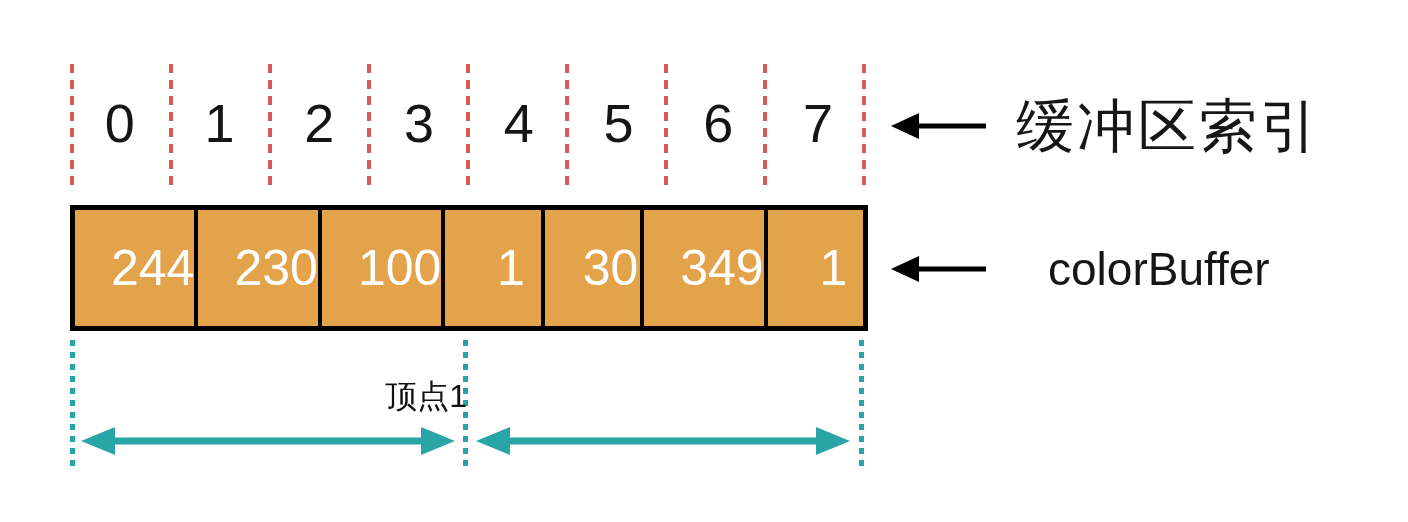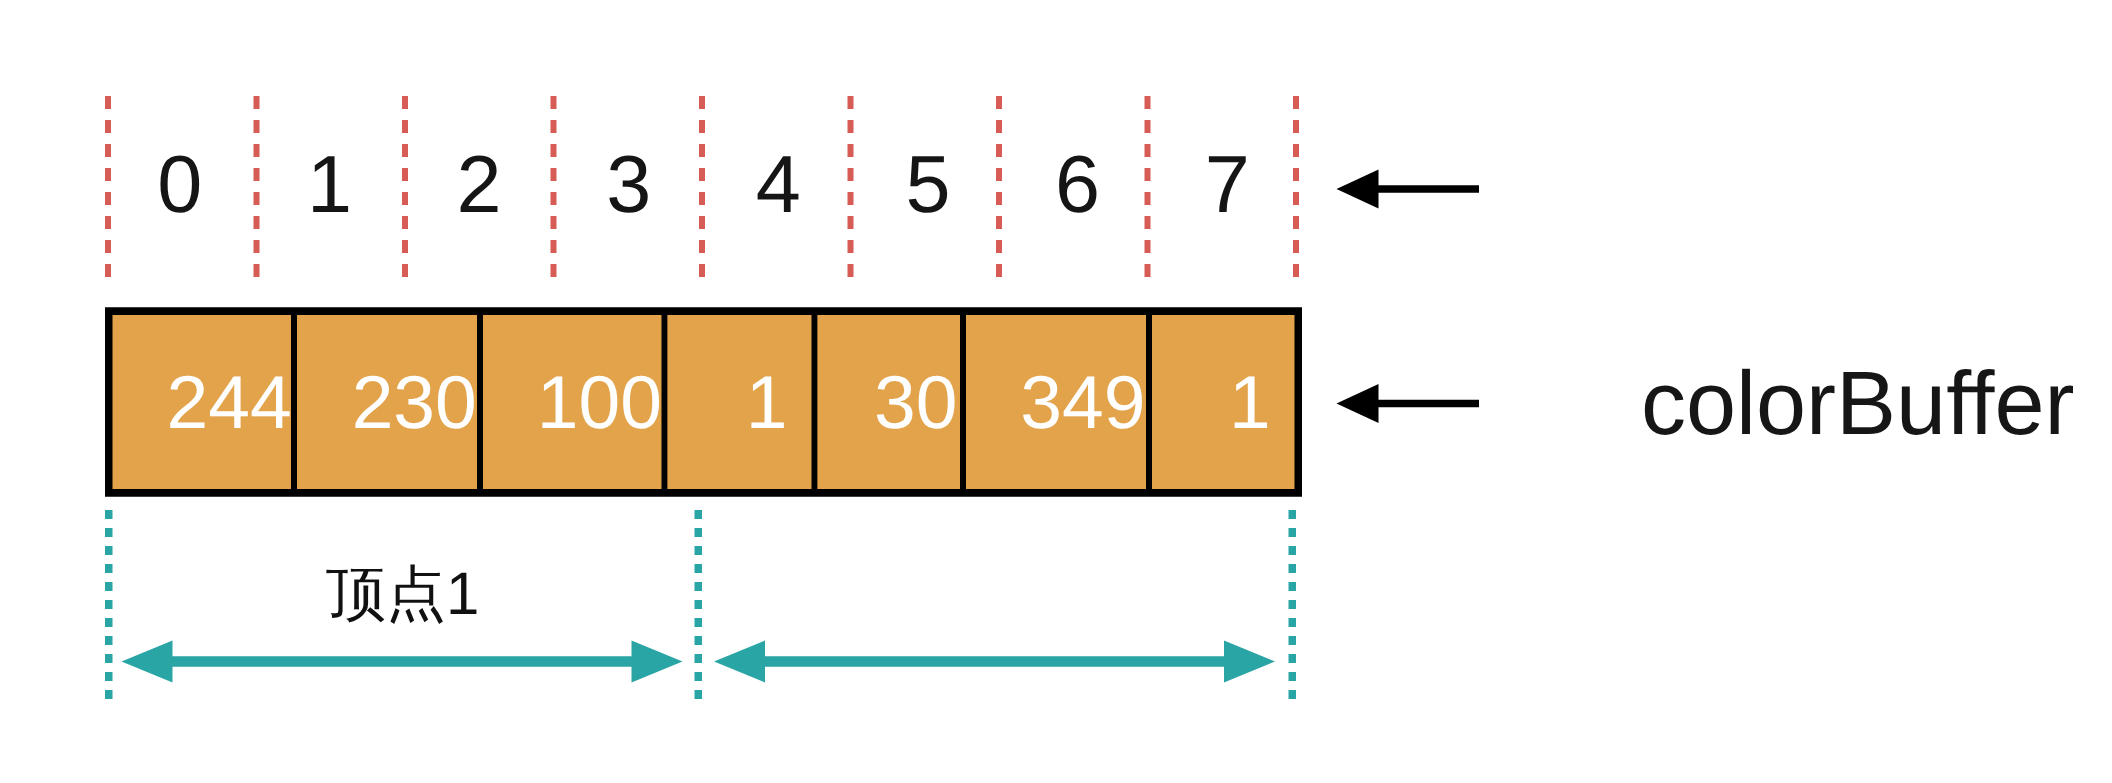--- a/index.html
+++ b/index.html
@@ -59,36 +59,36 @@
     padding-left: 36px;
   }
   .cell:last-child { border-right: none; }
   
   .label {
     position: absolute;
     white-space: nowrap;
     color: #161616;
   }
   .label.zh { left: 1016px; top: 96px;  font-size: 58px; line-height: 60px; letter-spacing: 3px; }
-  .label.en { left: 1094px; top: 239px; font-size: 60px; line-height: 60px; }
+  .label.en { left: 1048px; top: 239px; font-size: 46px; line-height: 60px; }
   
   .arrow { position: absolute; }
   
   .teal-line {
     position: absolute;
     top: 340px;
     width: 5px;
     height: 128px;
     background: repeating-linear-gradient(to bottom, #2aa5a5 0 6px, transparent 6px 12px);
   }
   .vlabel {
     position: absolute;
     top: 374px;
-    text-align: center;
-    font-size: 40px;
+    text-align: right;
+    font-size: 32px;
     line-height: 44px;
     color: #111111;
   }
 </style>
 </head>
 <body>
 
 <div class="canvas">
 
   <div class="red-line" style="left:70px"></div>
@@ -109,20 +109,21 @@
     <span class="idx">4</span>
     <span class="idx">5</span>
     <span class="idx">6</span>
     <span class="idx">7</span>
   </div>
 
   <svg class="arrow" style="left:888px; top:108px" width="100" height="36" viewBox="0 0 100 36">
     <line x1="98" y1="18" x2="26" y2="18" stroke="#000000" stroke-width="5"></line>
     <polygon points="3,18 31,5 31,31" fill="#000000"></polygon>
   </svg>
+  <div class="label zh">缓冲区索引</div>
 
   <div class="buffer-box">
     <div class="cell">244</div>
     <div class="cell">230</div>
     <div class="cell">100</div>
     <div class="cell">1</div>
     <div class="cell">30</div>
     <div class="cell">349</div>
     <div class="cell">1</div>
   </div>

